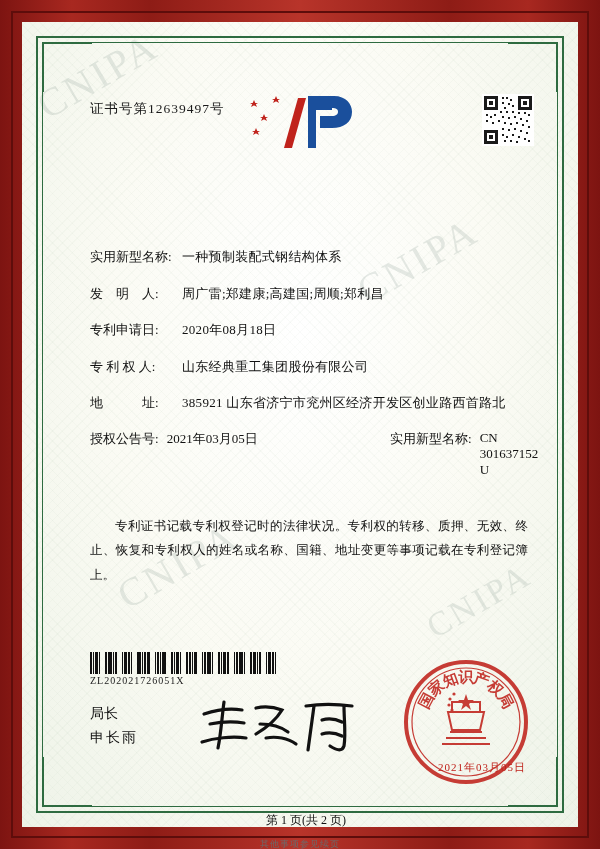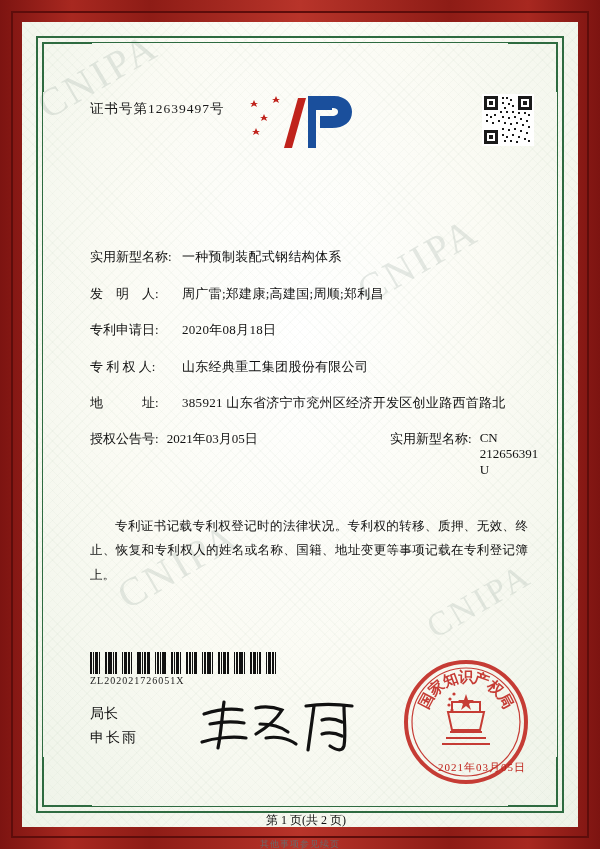--- a/index.html
+++ b/index.html
@@ -275,21 +275,21 @@
           <div class="f-value">385921 山东省济宁市兖州区经济开发区创业路西首路北</div>
         </div>
 
         <div class="field-row2">
           <div class="grant-left">
             <span class="g-label">授权公告号:</span>
             <span style="margin-left:8px">2021年03月05日</span>
           </div>
           <div class="grant-right">
             <span class="g-label">实用新型名称:</span>
-            <span style="margin-left:8px">CN 212656391 U</span>
+            <span style="margin-left:8px">CN 301637152 U</span>
           </div>
         </div>
       </div>
 
       <div class="body-text">
         <p>专利证书记载专利权登记时的法律状况。专利权的转移、质押、无效、终止、恢复和专利权人的姓名或名称、国籍、地址变更等事项记载在专利登记簿上。</p>
       </div>
 
       <div class="barcode">
         <i style="width:2px"></i><i style="width:1px"></i><i style="width:3px"></i><i style="width:1px"></i>

